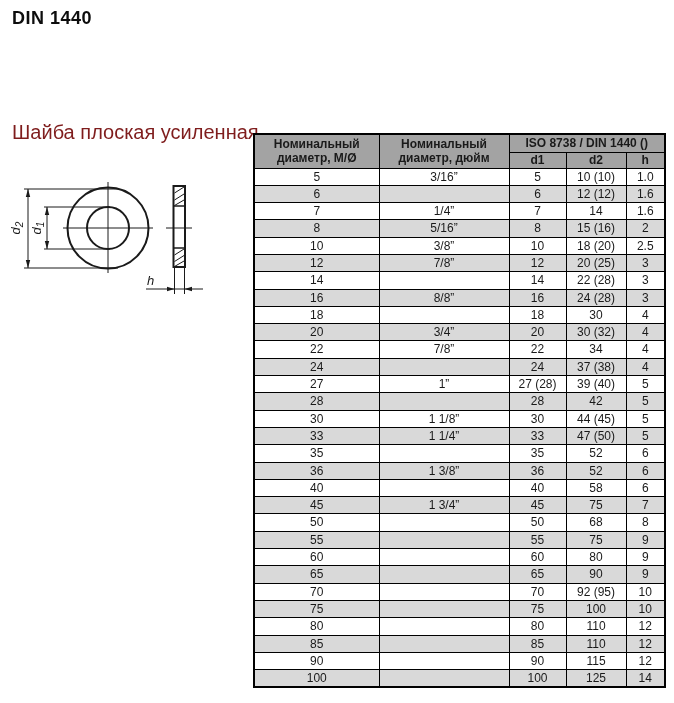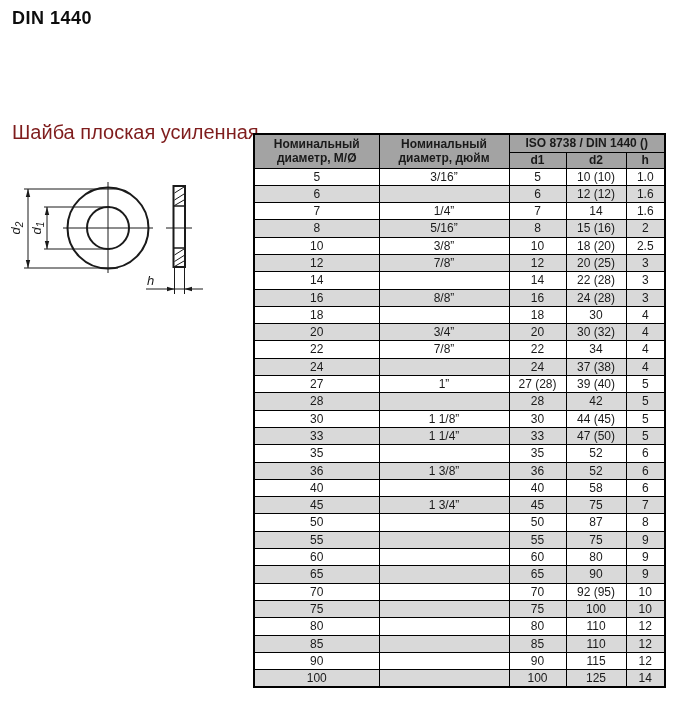--- a/index.html
+++ b/index.html
@@ -261,21 +261,21 @@
         <td>45</td>
         <td>1 3/4”</td>
         <td>45</td>
         <td>75</td>
         <td>7</td>
       </tr>
       <tr>
         <td>50</td>
         <td></td>
         <td>50</td>
-        <td>87</td>
+        <td>68</td>
         <td>8</td>
       </tr>
       <tr>
         <td>55</td>
         <td></td>
         <td>55</td>
         <td>75</td>
         <td>9</td>
       </tr>
       <tr>

